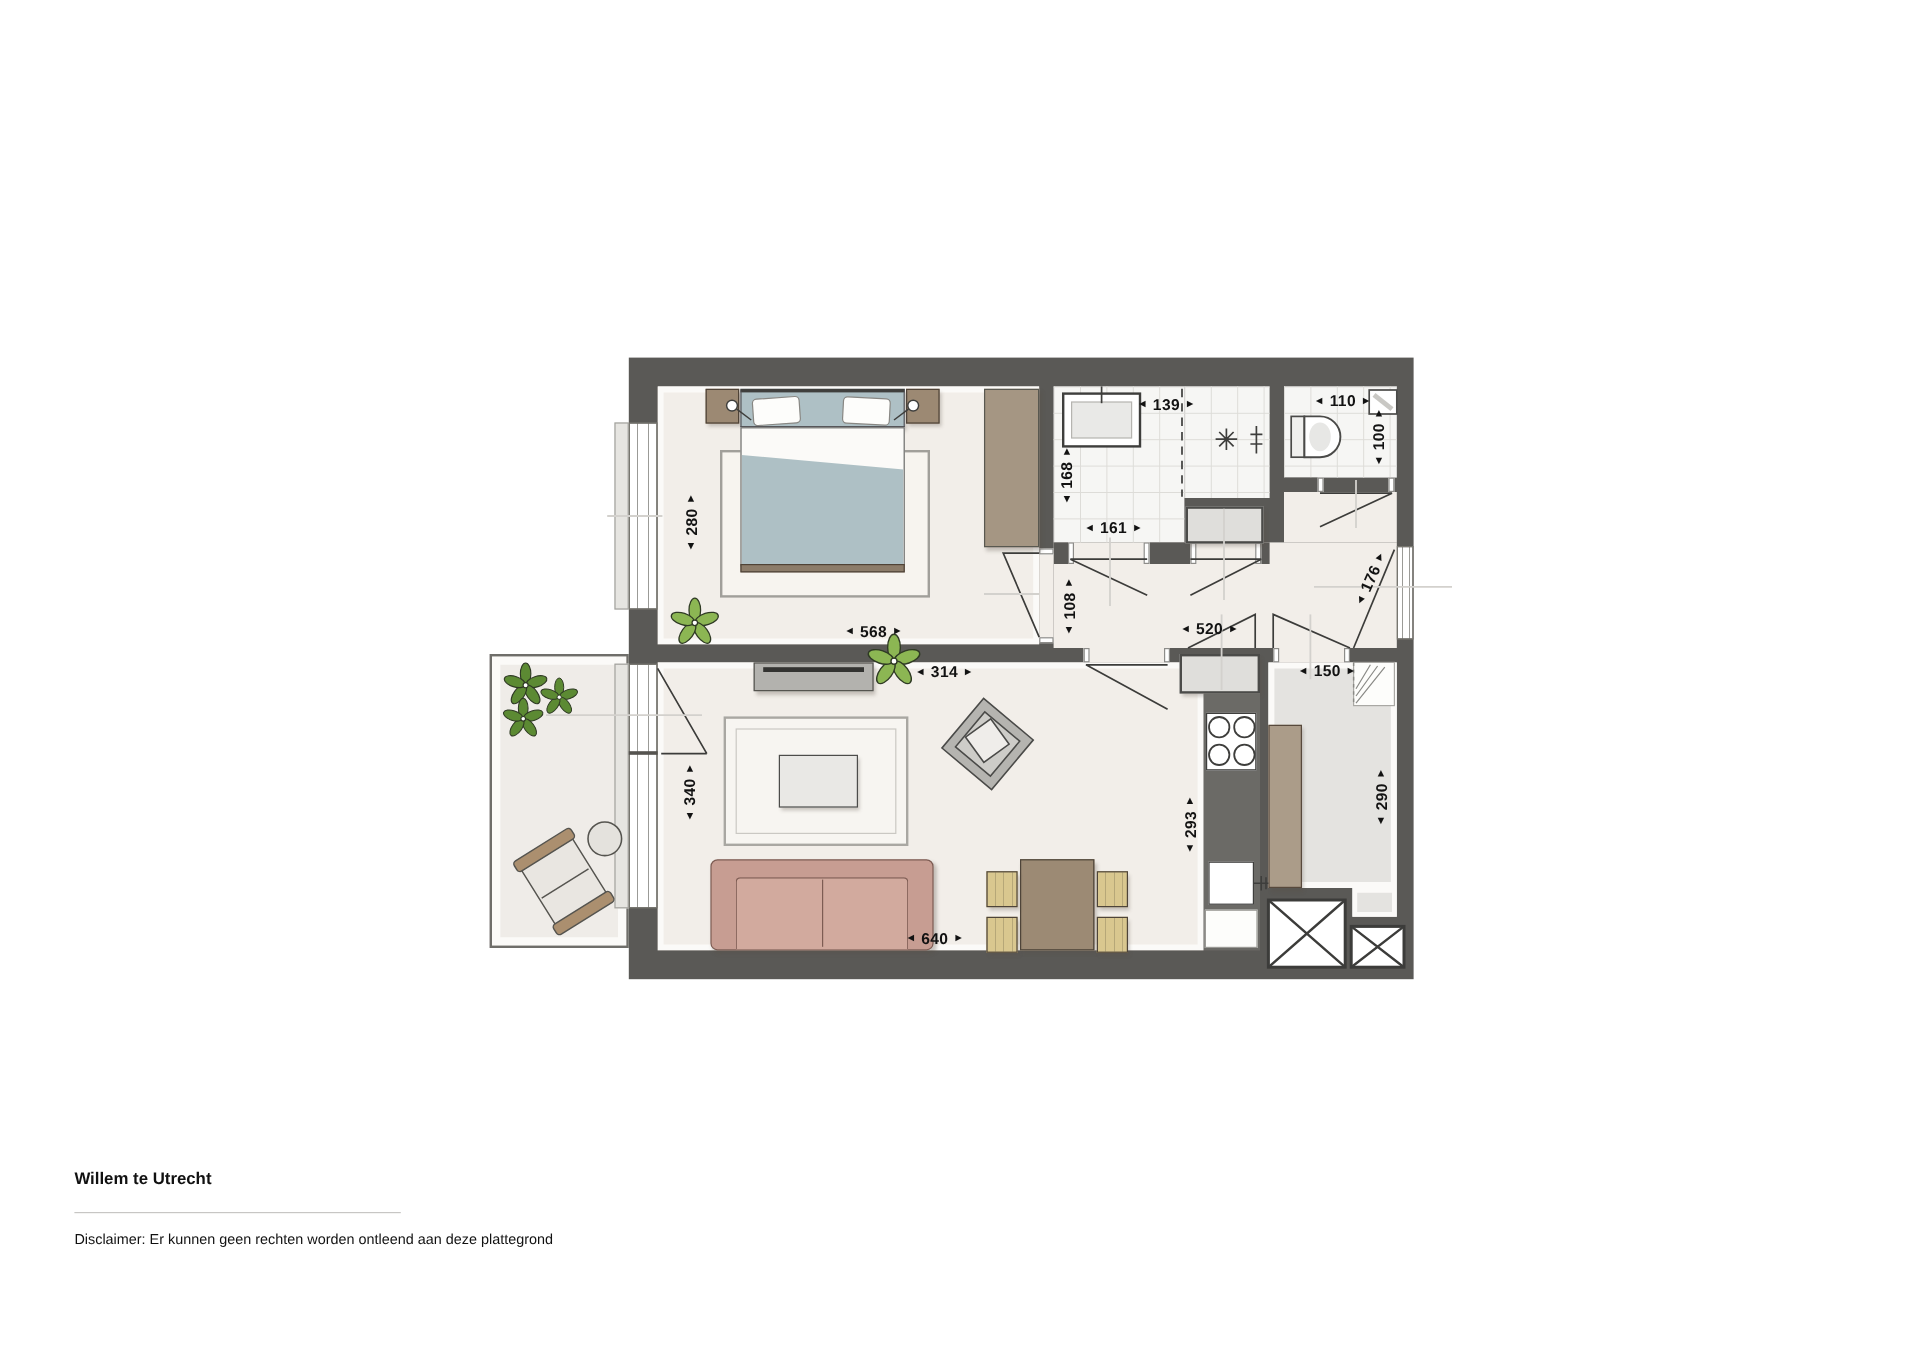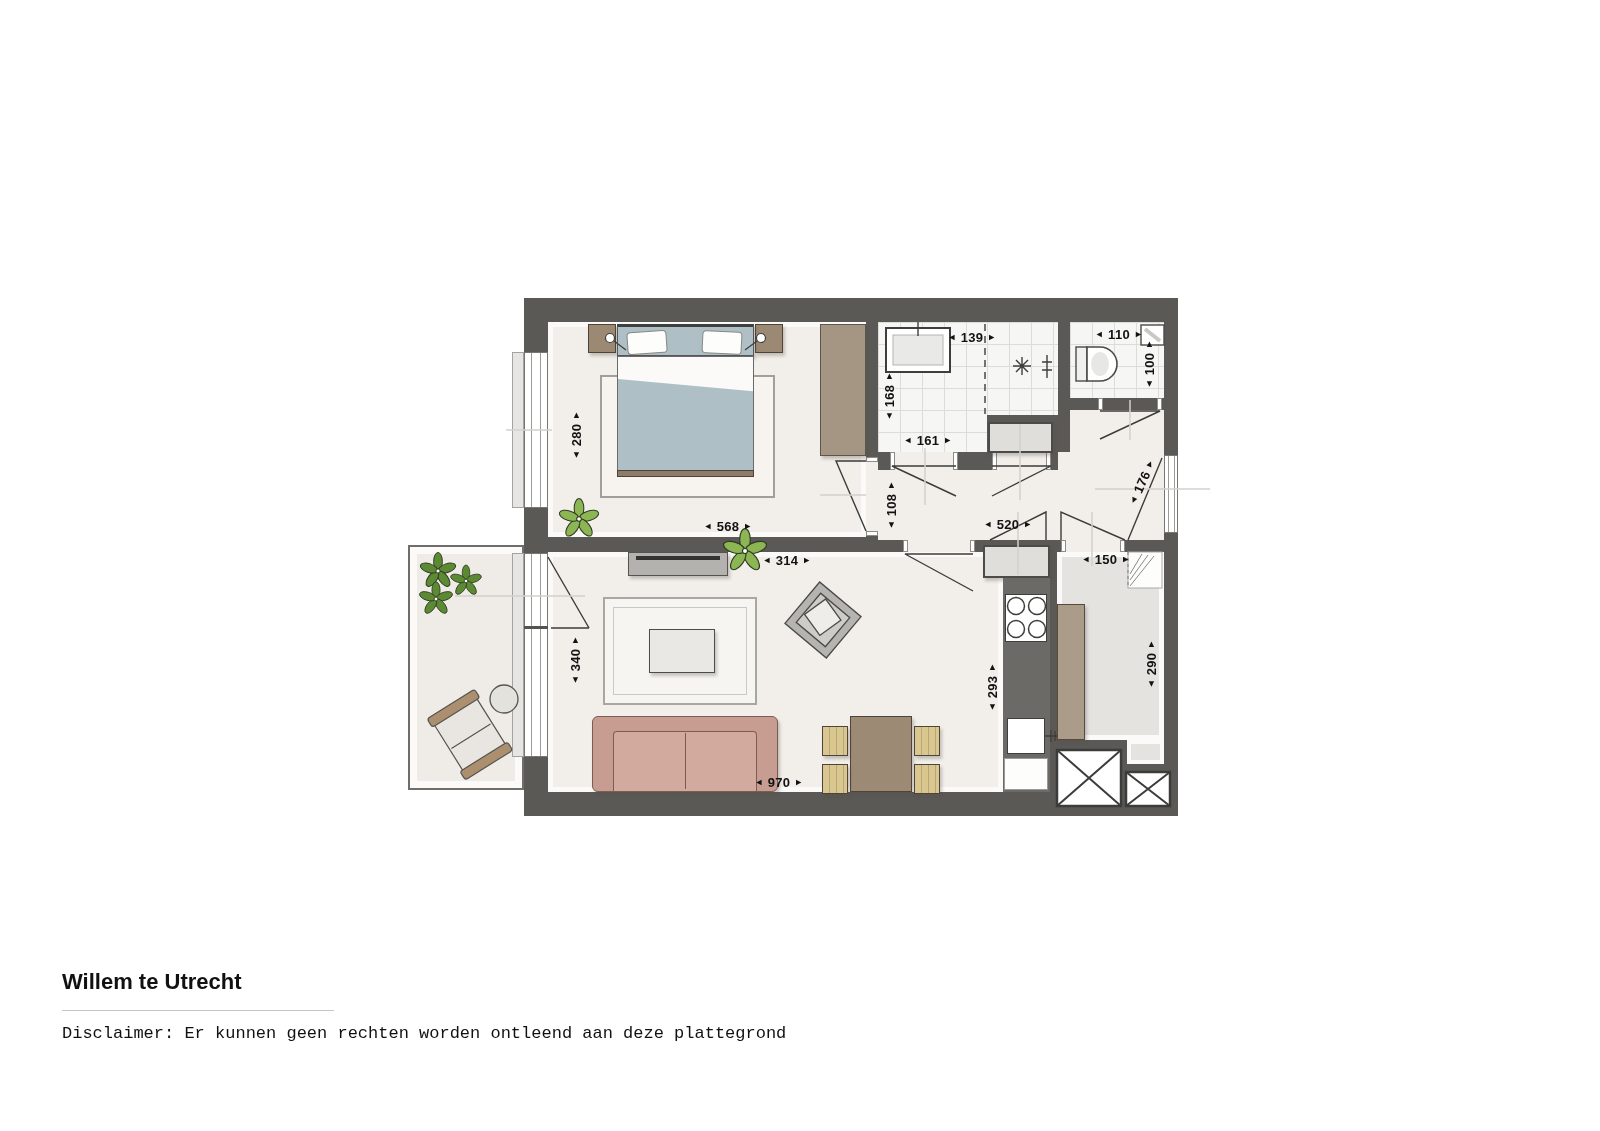--- a/index.html
+++ b/index.html
@@ -19,23 +19,23 @@
   .furn{box-sizing:border-box;box-shadow:2px 3px 3px rgba(90,80,70,.3);}
   .nofurnshadow{box-sizing:border-box;}
   .dim{position:absolute;display:flex;align-items:center;gap:4px;white-space:nowrap;
        font-size:13px;font-weight:bold;color:#121212;letter-spacing:.3px;
        transform:translate(-50%,-50%);z-index:40;}
   .dim.v{transform:translate(-50%,-50%) rotate(-90deg);}
   .dim.d{transform:translate(-50%,-50%) rotate(-66deg);}
   .dim .ar{font-size:9px;line-height:1;}
   svg.overlay{position:absolute;left:0;top:0;z-index:30;pointer-events:none;}
   .caption{position:absolute;left:62px;top:970px;color:#111;}
-  .caption .t{font-size:22px;font-weight:bold;line-height:24px;}
+  .caption .t{font-size:14px;font-weight:bold;line-height:24px;}
   .caption .rule{width:272px;height:1px;background:#c7c6c4;margin:16px 0 14px 0;}
-  .caption .disc{font-size:17px;line-height:17px;font-family:Liberation Mono, monospace;}
+  .caption .disc{font-size:12px;line-height:17px;}
   .winframe{position:absolute;background:#fff;border:1px solid #77766f;box-sizing:border-box;}
   .sill{position:absolute;background:#e6e5e1;border:1px solid #a3a29e;box-sizing:border-box;}
 </style>
 </head>
 <body>
 
 <div id="canvas">
 
   <div class="abs" style="left:0;top:0;width:1600px;height:1131px;">
 
@@ -307,21 +307,21 @@
           <span>314</span>
           <span class="ar">►</span>
         </div>
         <div class="dim v" style="left: 992px; top: 687px;">
           <span class="ar">◄</span>
           <span>293</span>
           <span class="ar">►</span>
         </div>
         <div class="dim h" style="left: 779px; top: 782px;">
           <span class="ar">◄</span>
-          <span>970</span>
+          <span>640</span>
           <span class="ar">►</span>
         </div>
       </div>
   </div>
 
   <div class="caption">
     <div class="t">Willem te Utrecht</div>
     <div class="rule"></div>
     <div class="disc">Disclaimer: Er kunnen geen rechten worden ontleend aan deze plattegrond</div>
   </div>

